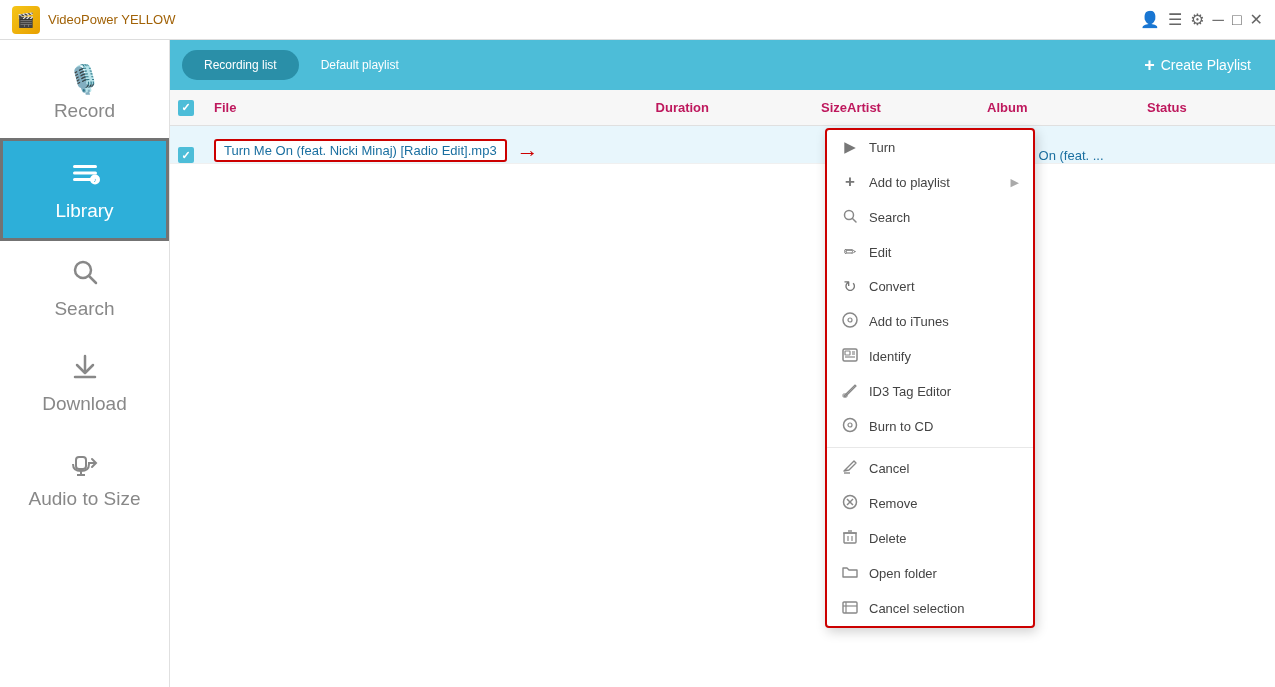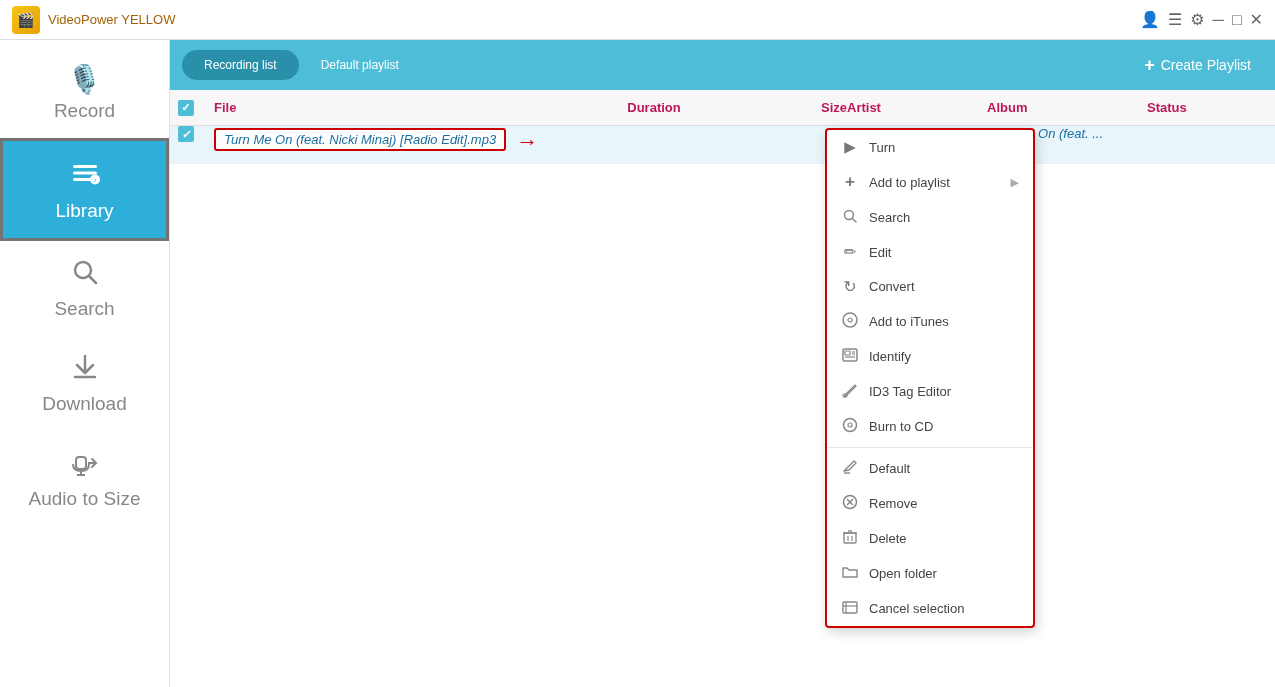--- a/index.html
+++ b/index.html
@@ -134,35 +134,34 @@
       padding: 0 8px;
       font-size: 13px;
       color: #be185d;
       font-weight: 600;
       position: sticky;
       top: 0;
       z-index: 2;
     }
     .col-check { width: 36px; }
     .col-file { flex: 1; }
-    .col-duration { width: 110px; text-align: center; }
+    .col-duration { width: 110px; text-align: right; }
     .col-size { width: 90px; text-align: right; margin-left: 48px; }
     .col-artist { width: 140px; text-align: left; }
     .col-album { width: 160px; text-align: left; }
     .col-status { width: 120px; text-align: left; }
 
     .table-row {
       display: flex;
-      align-items: flex-start;
+      align-items: flex-end;
       height: 38px;
       border-bottom: 1px solid #f0f0f0;
       padding: 0 8px;
       font-size: 13px;
       background: #e8f6fc;
-      font-style: italic;
     }
 
     .file-name-box {
       border: 2px solid #c00;
       padding: 2px 8px;
       border-radius: 3px;
       font-size: 13px;
       color: #1a6fa0;
       background: #fff;
       display: inline-block;
@@ -424,21 +423,21 @@
 
         <div class="menu-divider"></div>
 
         <div class="menu-item">
           <span class="menu-icon">
             <svg width="16" height="16" viewBox="0 0 16 16" fill="none">
               <path d="M2 12 L5 9 L12 2 L14 4 L7 11 Z" stroke="#888" stroke-width="1.4" fill="none" stroke-linejoin="round"></path>
               <line x1="2" y1="14" x2="8" y2="14" stroke="#888" stroke-width="1.4"></line>
             </svg>
           </span>
-          <span class="menu-label">Default</span>
+          <span class="menu-label">Cancel</span>
         </div>
 
         <div class="menu-item">
           <span class="menu-icon">
             <svg width="16" height="16" viewBox="0 0 16 16" fill="none">
               <circle cx="8" cy="8" r="6.5" stroke="#888" stroke-width="1.5" fill="none"></circle>
               <line x1="5" y1="5" x2="11" y2="11" stroke="#888" stroke-width="1.5"></line>
               <line x1="11" y1="5" x2="5" y2="11" stroke="#888" stroke-width="1.5"></line>
             </svg>
           </span>

